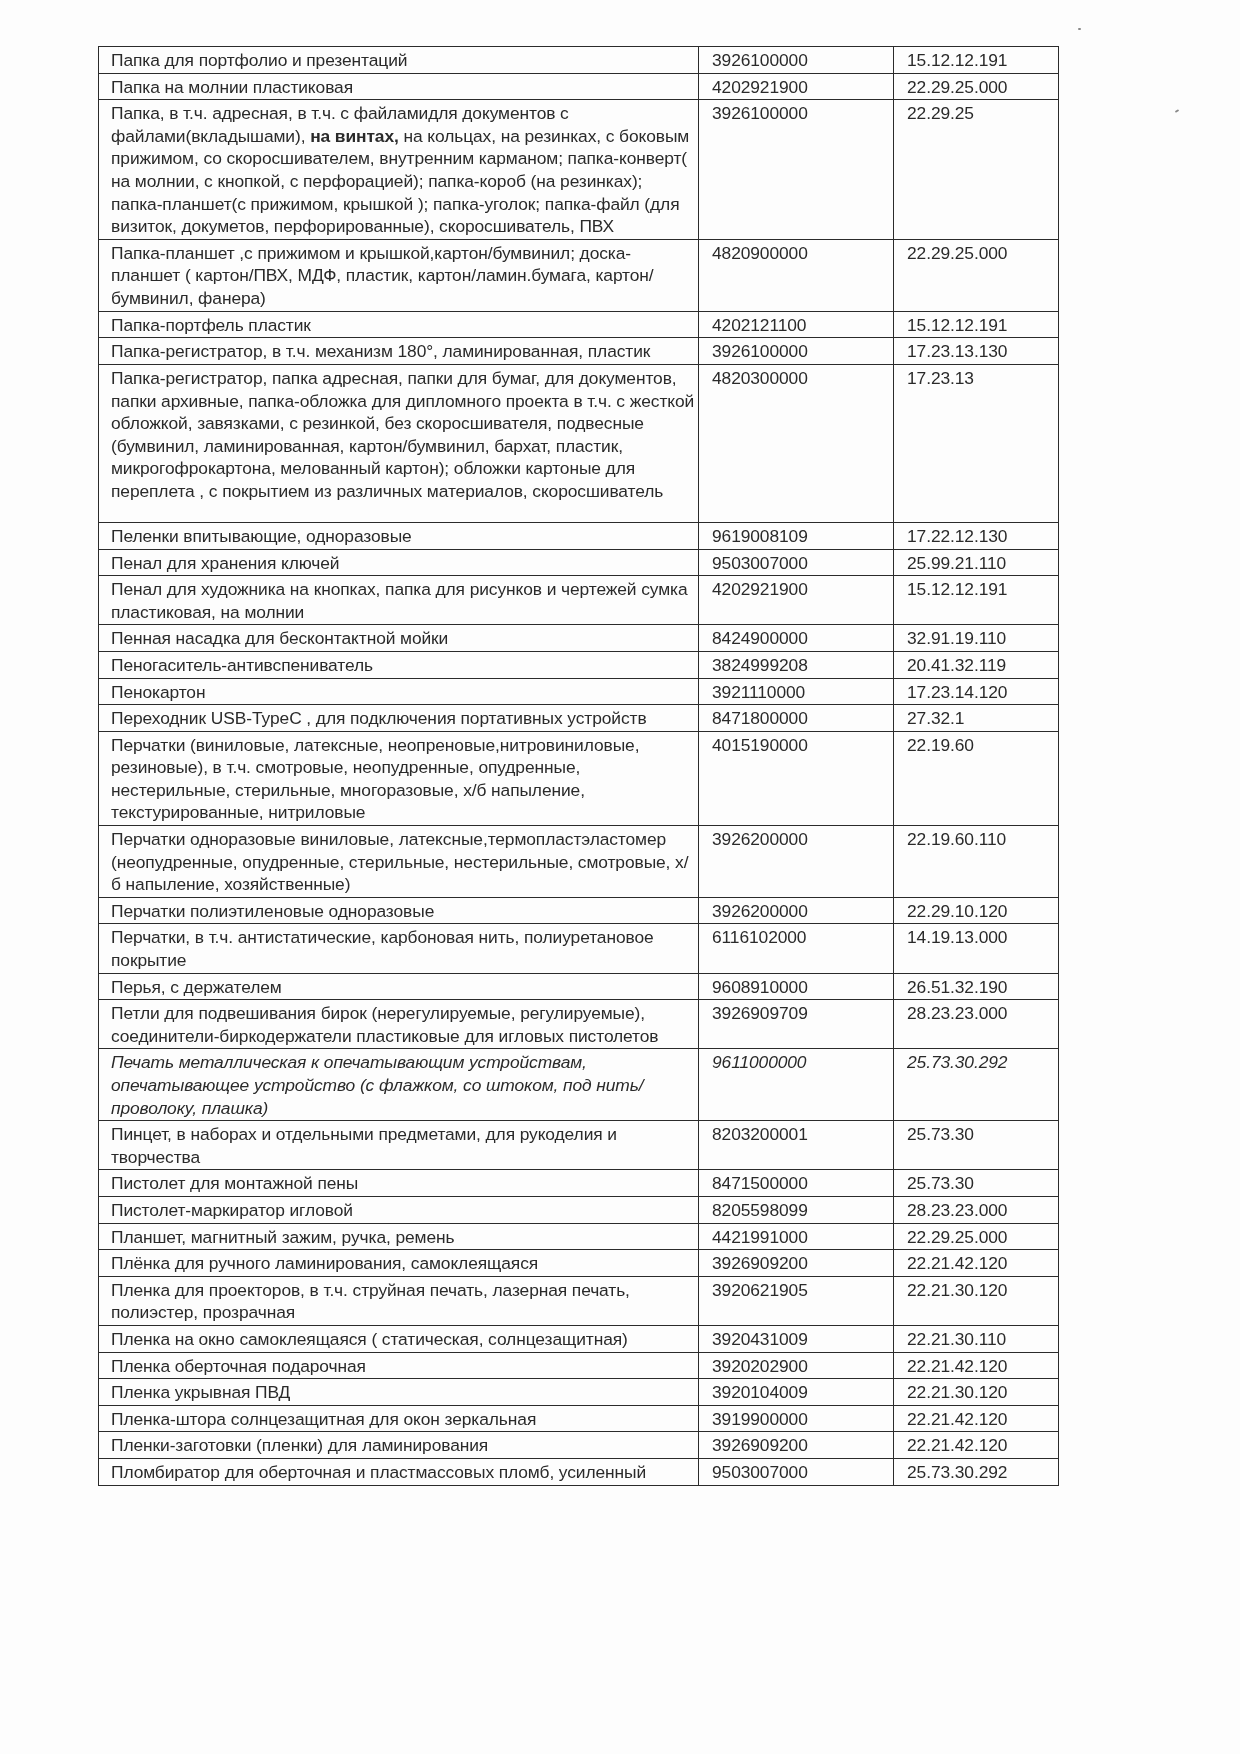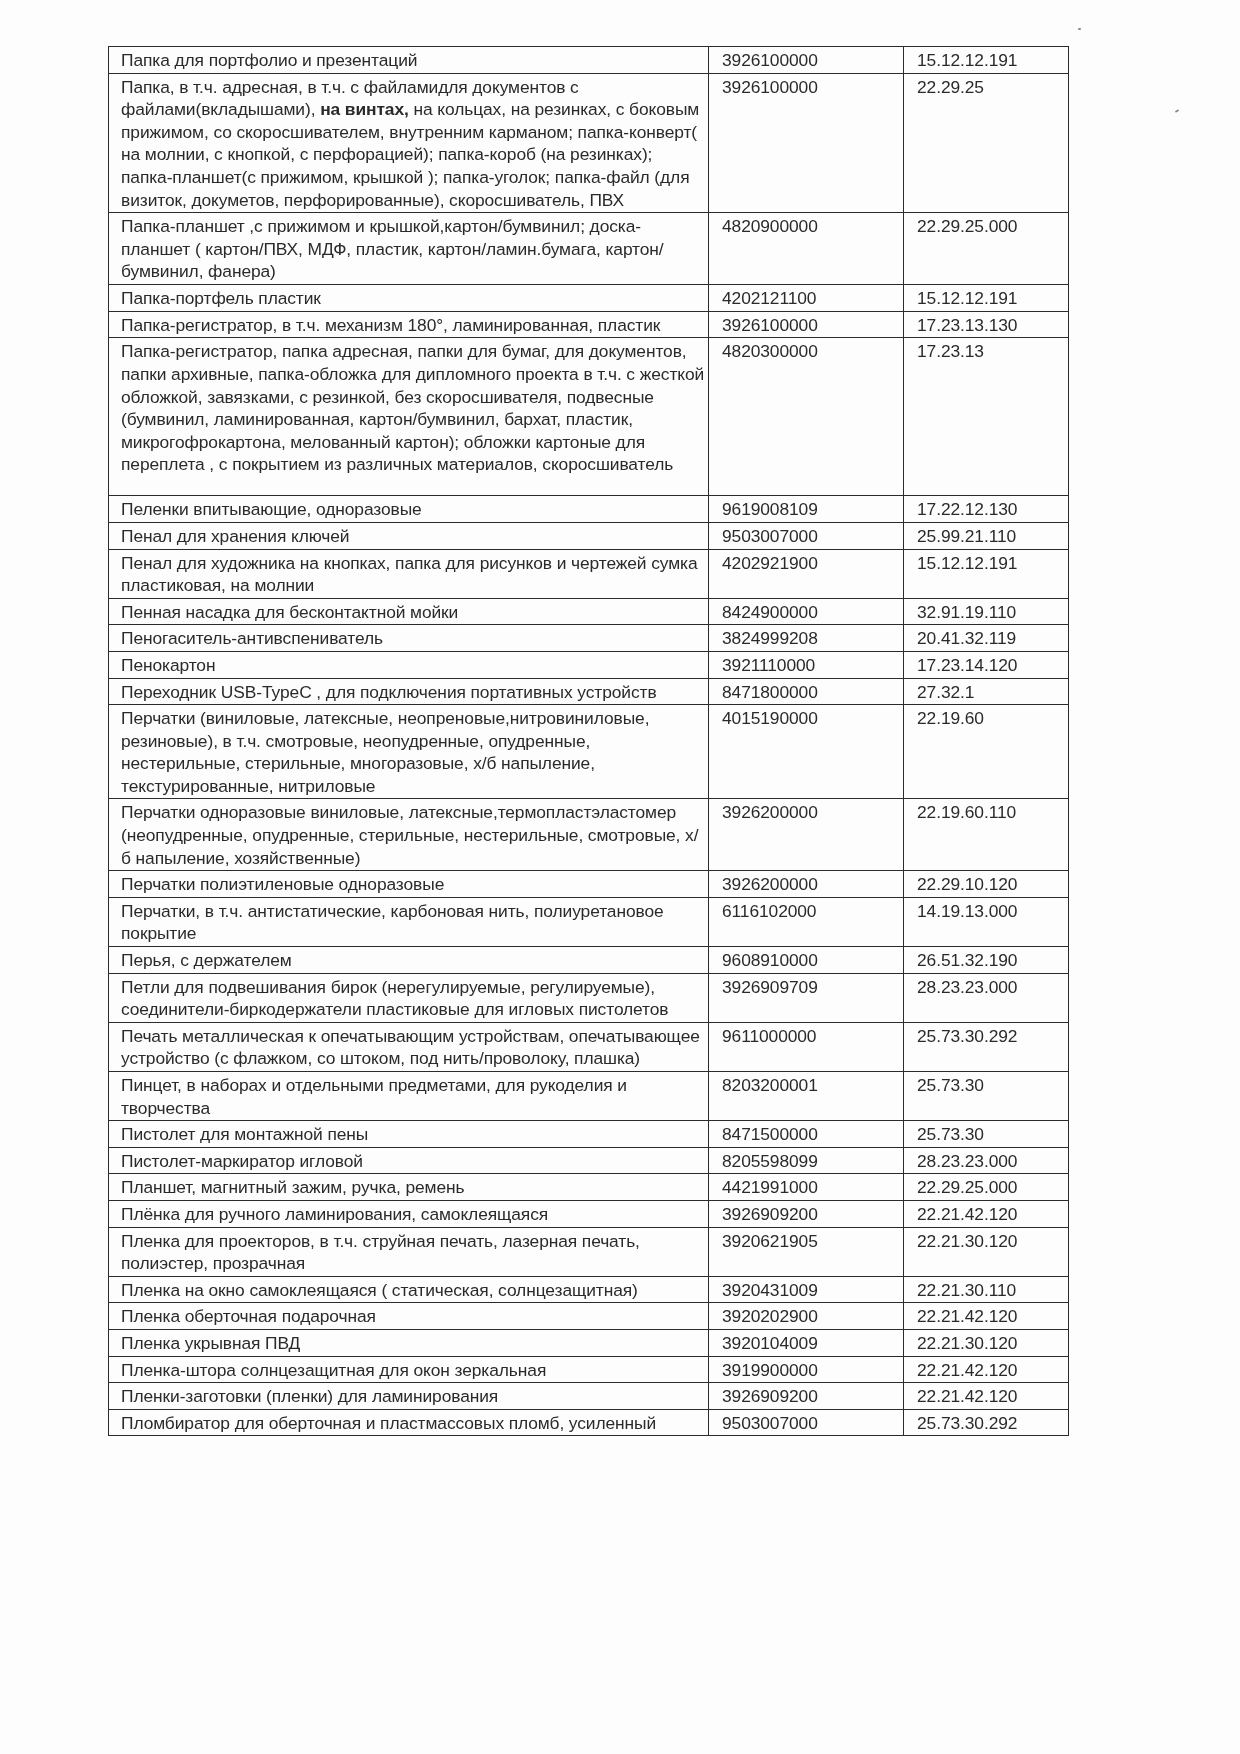--- a/index.html
+++ b/index.html
@@ -13,31 +13,36 @@
   .speck { position:absolute; background:#888; border-radius:1px; }
   b { font-weight:bold; }
 </style>
 </head>
 <body>
 
 <div class="page">
   <span class="speck" style="left:1078px;top:28px;width:3px;height:2px;"></span>
   <span class="speck" style="left:1175px;top:110px;width:4px;height:2px;transform:rotate(-30deg);"></span>
 
-  <table class="goods" style="left:108px;top:46px;width:960px;padding-left:32px;">
+  <table class="goods" style="left:98px;top:46px;width:960px;padding-left:32px;">
     <colgroup>
       <col style="width:600px">
       <col style="width:195px">
       <col style="width:165px">
     </colgroup>
     <tbody id="tbody">
         <tr style="height: 24px;">
           <td class="name">Папка для портфолио и презентаций</td>
           <td class="code">3926100000</td>
           <td class="okpd">15.12.12.191</td>
+        </tr>
+        <tr style="height: 23px;">
+          <td class="name">Папка на молнии пластиковая</td>
+          <td class="code">4202921900</td>
+          <td class="okpd">22.29.25.000</td>
         </tr>
         <tr style="height: 126px;">
           <td class="name"><span>Папка, в т.ч. адресная,    в т.ч. с файламидля документов с файлами(вкладышами), </span><b>на винтах,</b><span> на кольцах, на резинках, с боковым прижимом, со скоросшивателем, внутренним карманом; папка-конверт( на молнии, с кнопкой, с перфорацией); папка-короб (на резинках); папка-планшет(с прижимом, крышкой ); папка-уголок; папка-файл (для визиток,    докуметов, перфорированные), скоросшиватель,    ПВХ</span></td>
           <td class="code">3926100000</td>
           <td class="okpd">22.29.25</td>
         </tr>
         <tr style="height: 72px;">
           <td class="name">Папка-планшет ,с прижимом и крышкой,картон/бумвинил; доска-планшет ( картон/ПВХ, МДФ, пластик, картон/ламин.бумага, картон/бумвинил, фанера)</td>
           <td class="code">4820900000</td>
           <td class="okpd">22.29.25.000</td>
@@ -115,21 +120,21 @@
         <tr style="height: 24px; margin-left: 36px;">
           <td class="name">Перья,    с держателем</td>
           <td class="code">9608910000</td>
           <td class="okpd">26.51.32.190</td>
         </tr>
         <tr style="height: 46px;">
           <td class="name">Петли для подвешивания бирок (нерегулируемые, регулируемые), соединители-биркодержатели пластиковые для игловых пистолетов</td>
           <td class="code">3926909709</td>
           <td class="okpd">28.23.23.000</td>
         </tr>
-        <tr style="height: 46px;">
+        <tr style="height: 46px; font-style: italic;">
           <td class="name">Печать металлическая к опечатывающим устройствам, опечатывающее устройство (с флажком, со штоком, под нить/проволоку, плашка)</td>
           <td class="code">9611000000</td>
           <td class="okpd">25.73.30.292</td>
         </tr>
         <tr style="height: 46px;">
           <td class="name">Пинцет, в наборах и отдельными предметами, для рукоделия и творчества</td>
           <td class="code">8203200001</td>
           <td class="okpd">25.73.30</td>
         </tr>
         <tr style="height: 24px;">

